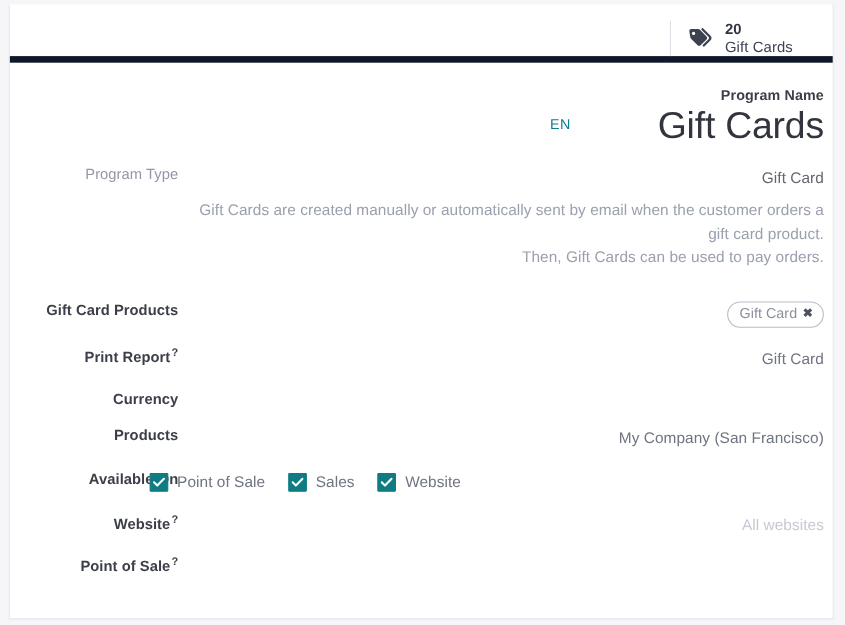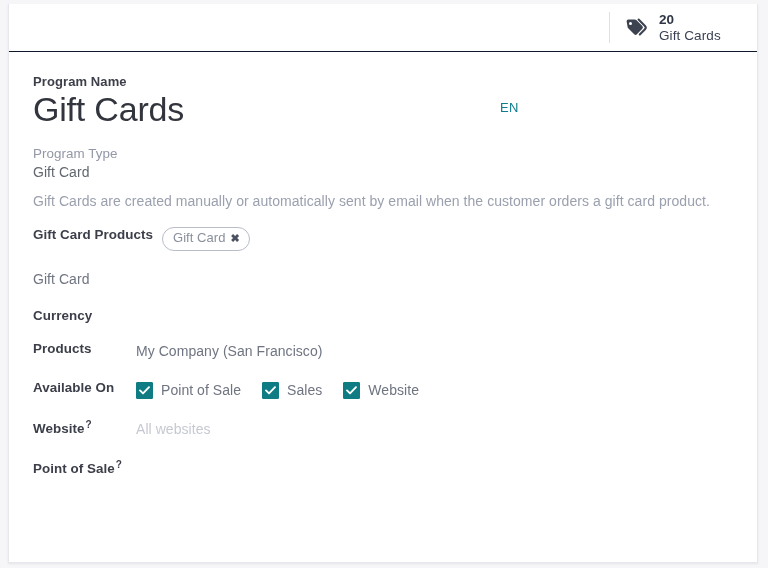--- a/index.html
+++ b/index.html
@@ -32,24 +32,24 @@
     border: 1px solid #e7e7ee;
     border-top: none;
     box-sizing: border-box;
     box-shadow: 0 1px 2px rgba(80,80,110,0.10);
   }
 
   
   .sheet-header {
     position: relative;
     height: 47px;
-    border-bottom: 1px solid #0f172a;
+    border-bottom: 6px solid #0f172a;
     display: flex;
     justify-content: flex-end;
-    align-items: center;
+    align-items: flex-end;
   }
   .stat-button {
     display: flex;
     align-items: center;
     gap: 9px;
     padding: 0 16px 0 14px;
     border-left: 1px solid #dfdfe8;
     cursor: pointer;
     background: transparent;
     min-width: 148px;
@@ -76,22 +76,23 @@
     letter-spacing: .1px;
   }
   .stat-label {
     font-size: 13.5px;
     color: #3a4152;
     letter-spacing: .1px;
   }
 
   
   .form-body {
-    padding: 22px 40px 0 24px;
+    padding: 22px 8px 0 24px;
     position: relative;
+    text-align: right;
   }
 
   .title-row {
     position: relative;
     margin-bottom: 16px;
   }
   .title-label {
     font-size: 13px;
     font-weight: bold;
     color: #3c3f49;
@@ -147,21 +148,21 @@
     flex: 1 1 auto;
     font-size: 14px;
     color: #6f7481;
     line-height: 1.52;
     letter-spacing: .05px;
     padding-top: 1px;
   }
   .field-value.placeholder { color: #c6c9d2; }
   .field-value.shift-left { margin-left: -26px; }
 
-  .row-type { margin-bottom: 13px; flex-direction: column; }
+  .row-type { margin-bottom: 28px; }
   .type-value { color: #62676f; font-size: 14px; }
   .type-desc {
     color: #9ba0ae;
     font-size: 14px;
     line-height: 1.55;
     margin-top: 8px;
   }
 
   
   .tag-pill {
@@ -245,36 +246,40 @@
         <div class="title-value">Gift Cards</div>
         <div class="lang-badge">EN</div>
       </div>
 
       <div class="field-row row-type">
         <div class="field-label muted">Program Type</div>
         <div class="field-value">
           <div class="type-value">Gift Card</div>
           <div class="type-desc">
             <span>Gift Cards are created manually or automatically sent by email when the customer orders a gift card product.</span><br>
+            <span>Then, Gift Cards can be used to pay orders.</span>
           </div>
         </div>
       </div>
 
       <div class="field-row">
         <div class="field-label">Gift Card Products</div>
         <div class="field-value">
           <span class="tag-pill">
             <span>Gift Card</span>
             <span class="tag-remove">✖</span>
           </span>
         </div>
       </div>
 
 
       <div class="field-row">
+        <div class="field-label">
+          <span>Print Report</span><span class="help">?</span>
+        </div>
         <div class="field-value">Gift Card</div>
       </div>
 
       <div class="field-row">
         <div class="field-label">Currency</div>
       </div>
 
       <div class="field-row">
         <div class="field-label">Products</div>
         <div class="field-value shift-left">My Company (San Francisco)</div>

